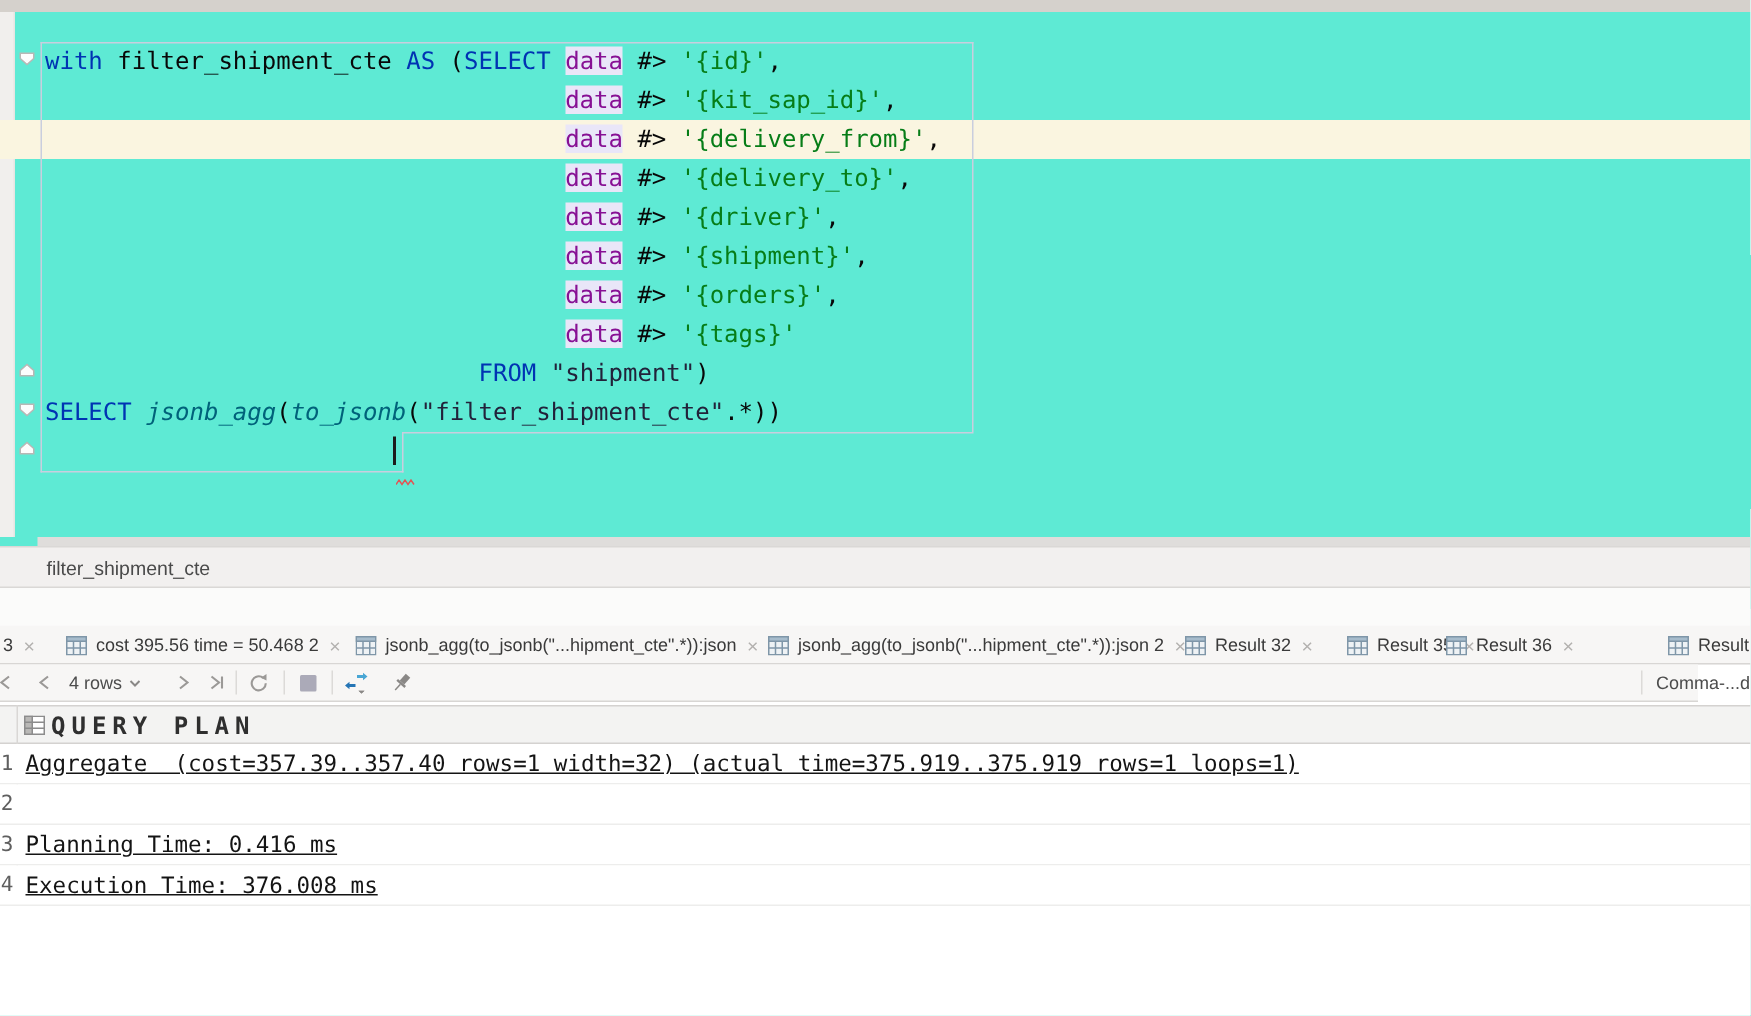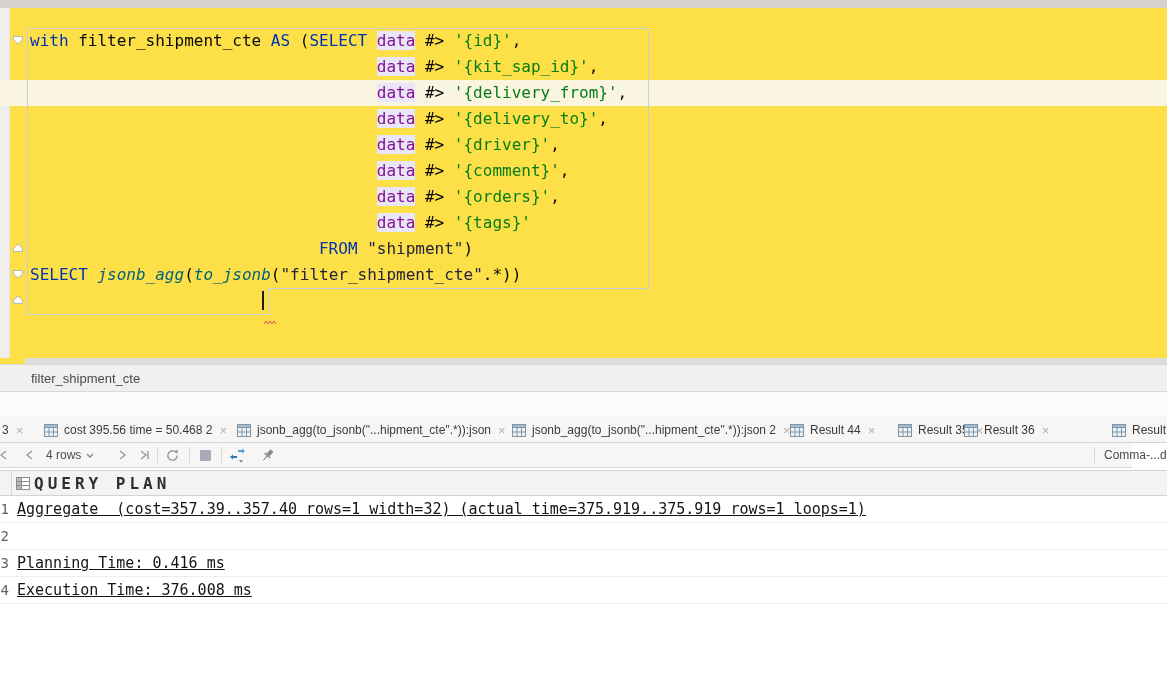--- a/index.html
+++ b/index.html
@@ -5,21 +5,21 @@
   * { margin:0; padding:0; box-sizing:border-box; }
   html,body { width:1167px; height:677px; background:#ffffff; overflow:hidden;
               font-family:"Liberation Sans", sans-serif; }
   .abs { position:absolute; }
   #stage { position:relative; width:1167px; height:677px; background:#fff; }
 
   
   #top-strip { left:0; top:0; width:1167px; height:8px; background:#d5d1cc; }
 
   
-  #editor { left:0; top:8px; width:1167px; height:398px; background:#fde047; }
+  #editor { left:0; top:8px; width:1167px; height:398px; background:#5eead4; }
   #gutter-stripe { left:0; top:0; width:10px; height:350px; background:#f1efed; border-right:1px solid #e7e5e3; }
   #current-line { left:0; top:72px; width:1167px; height:26px; background:#faf5e0; }
   .selbox { border:1px solid #c9cede; }
   #selbox-main { left:27px; top:20px; width:622px; height:260px; border-bottom:none; }
   #selbox-bottom-right { left:268px; top:280px; width:381px; height:1px; background:#c9cede; }
   #selbox-tail { left:27px; top:280px; width:242px; height:27px; border-top:none; }
   #sql-code { left:30px; top:20px; font-family:"DejaVu Sans Mono", monospace;
               font-size:16px; line-height:26px; color:#080808; }
   .cl { height:26px; white-space:pre; }
   .tk-kw { color:#0033b3; }
@@ -108,21 +108,21 @@
           <polygon points="1.5,9.5 10.5,9.5 10.5,6 6,2 1.5,6" fill="#fdfdfd" stroke="#b9b7b5"></polygon>
         </svg>
     </div>
 
     <div id="sql-code" class="abs">
         <div class="cl"><span class="tk-kw">with </span><span class="tk-pl">filter_shipment_cte </span><span class="tk-kw">AS </span><span class="tk-pl">(</span><span class="tk-kw">SELECT </span><span class="tk-col">data</span><span class="tk-pl"> #&gt; </span><span class="tk-str">'{id}'</span><span class="tk-pl">,</span></div>
         <div class="cl"><span class="tk-pl">                                    </span><span class="tk-col">data</span><span class="tk-pl"> #&gt; </span><span class="tk-str">'{kit_sap_id}'</span><span class="tk-pl">,</span></div>
         <div class="cl"><span class="tk-pl">                                    </span><span class="tk-col">data</span><span class="tk-pl"> #&gt; </span><span class="tk-str">'{delivery_from}'</span><span class="tk-pl">,</span></div>
         <div class="cl"><span class="tk-pl">                                    </span><span class="tk-col">data</span><span class="tk-pl"> #&gt; </span><span class="tk-str">'{delivery_to}'</span><span class="tk-pl">,</span></div>
         <div class="cl"><span class="tk-pl">                                    </span><span class="tk-col">data</span><span class="tk-pl"> #&gt; </span><span class="tk-str">'{driver}'</span><span class="tk-pl">,</span></div>
-        <div class="cl"><span class="tk-pl">                                    </span><span class="tk-col">data</span><span class="tk-pl"> #&gt; </span><span class="tk-str">'{comment}'</span><span class="tk-pl">,</span></div>
+        <div class="cl"><span class="tk-pl">                                    </span><span class="tk-col">data</span><span class="tk-pl"> #&gt; </span><span class="tk-str">'{shipment}'</span><span class="tk-pl">,</span></div>
         <div class="cl"><span class="tk-pl">                                    </span><span class="tk-col">data</span><span class="tk-pl"> #&gt; </span><span class="tk-str">'{orders}'</span><span class="tk-pl">,</span></div>
         <div class="cl"><span class="tk-pl">                                    </span><span class="tk-col">data</span><span class="tk-pl"> #&gt; </span><span class="tk-str">'{tags}'</span></div>
         <div class="cl"><span class="tk-pl">                              </span><span class="tk-kw">FROM </span><span class="tk-qid">"shipment"</span><span class="tk-pl">)</span></div>
         <div class="cl"><span class="tk-kw">SELECT </span><span class="tk-fn">jsonb_agg</span><span class="tk-pl">(</span><span class="tk-fn">to_jsonb</span><span class="tk-pl">(</span><span class="tk-qid">"filter_shipment_cte"</span><span class="tk-pl">.*))</span></div>
       </div>
 
     <div id="caret" class="abs"></div>
     <div id="squiggle" class="abs">
       <svg width="16" height="5" viewBox="0 0 16 5">
           <polyline points="0,4 2,1 4,4 6,1 8,4 10,1 12,4" fill="none" stroke="#e05555" stroke-width="1"></polyline>
@@ -181,21 +181,21 @@
     </div>
 
     <div class="tab" style="left:790px">
       <svg class="tabicon" viewBox="0 0 14 13">
           <rect x="0.5" y="0.5" width="13" height="12" fill="#eef2f5" stroke="#7f96a8"></rect>
           <rect x="0.5" y="0.5" width="13" height="3" fill="#a7bccc" stroke="#7f96a8"></rect>
           <line x1="5" y1="3.5" x2="5" y2="12.5" stroke="#7f96a8"></line>
           <line x1="9.5" y1="3.5" x2="9.5" y2="12.5" stroke="#7f96a8"></line>
           <line x1="0.5" y1="8" x2="13.5" y2="8" stroke="#7f96a8"></line>
         </svg>
-      <span>Result 44</span>
+      <span>Result 32</span>
       <span class="close">×</span>
     </div>
 
     <div class="tab" style="left:898px">
       <svg class="tabicon" viewBox="0 0 14 13">
           <rect x="0.5" y="0.5" width="13" height="12" fill="#eef2f5" stroke="#7f96a8"></rect>
           <rect x="0.5" y="0.5" width="13" height="3" fill="#a7bccc" stroke="#7f96a8"></rect>
           <line x1="5" y1="3.5" x2="5" y2="12.5" stroke="#7f96a8"></line>
           <line x1="9.5" y1="3.5" x2="9.5" y2="12.5" stroke="#7f96a8"></line>
           <line x1="0.5" y1="8" x2="13.5" y2="8" stroke="#7f96a8"></line>

